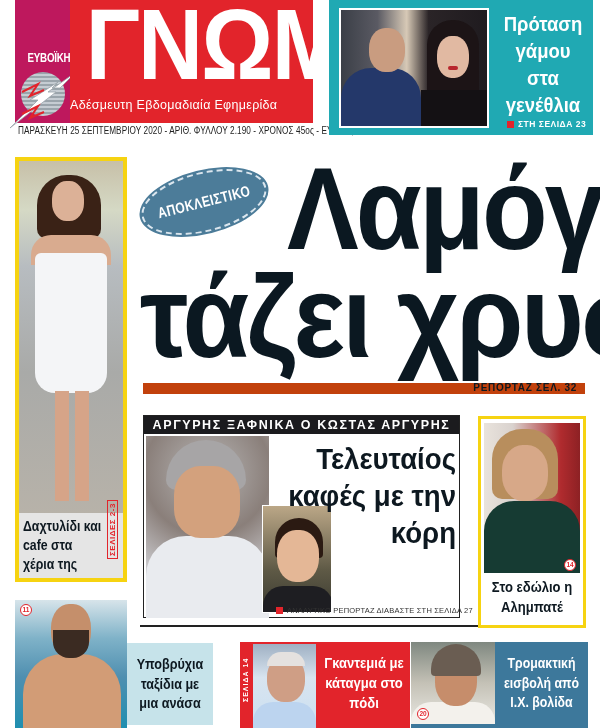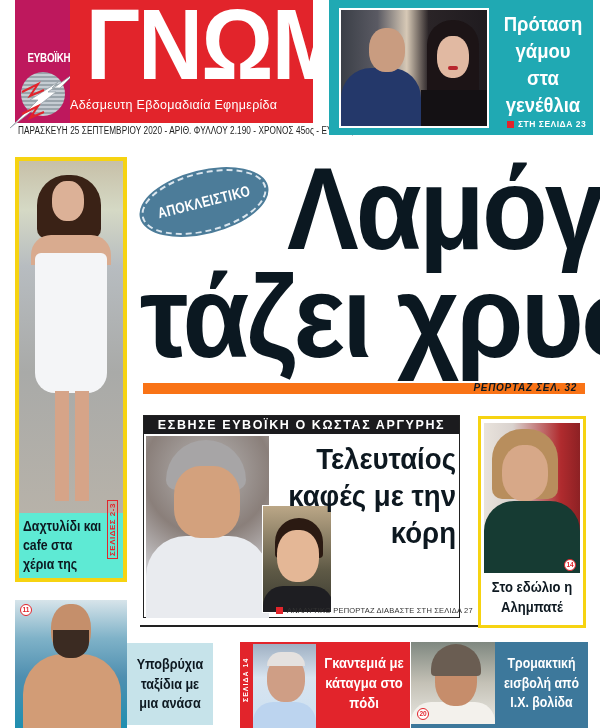--- a/index.html
+++ b/index.html
@@ -26,38 +26,38 @@
   .shirt1 { position: absolute; left: 0; top: 58px; width: 80px; height: 70px; background: #24386a; border-radius: 30px 30px 0 0; }
   .hair2 { position: absolute; left: 86px; top: 10px; width: 52px; height: 100px; border-radius: 25px 25px 5px 5px; background: #1c1416; }
   .face2 { position: absolute; left: 96px; top: 26px; width: 32px; height: 42px; border-radius: 45%; background: #e1b9a2; }
   .lips2 { position: absolute; left: 107px; top: 56px; width: 10px; height: 4px; border-radius: 3px; background: #b8262d; }
   .jacket2 { position: absolute; left: 80px; top: 80px; width: 70px; height: 50px; background: #141114; }
   .teaser-top .headline { position: absolute; left: 164px; top: 10px; width: 100px; text-align: center; color: #fff; font-weight: bold; font-size: 21px; line-height: 27px; transform: scaleX(0.88); }
   .teaser-top .ref { position: absolute; left: 178px; top: 119px; color: #fff; font-weight: bold; font-size: 8.5px; letter-spacing: 0.5px; white-space: nowrap; }
   .red-square { display: inline-block; width: 7px; height: 7px; background: #e2242b; margin-right: 4px; vertical-align: -0.5px; }
 
   
-  .left-feature { left: 15px; top: 157px; width: 112px; height: 425px; border: 4px solid #f6d311; background: #5eead4; }
+  .left-feature { left: 15px; top: 157px; width: 112px; height: 425px; border: 4px solid #f6d311; background: #e5e5e5; }
   .left-feature .photo { position: absolute; left: 0; top: 0; width: 104px; height: 352px;
     background: linear-gradient(180deg, #c7c0a8 0%, #d5d9c5 14%, #b7bcc0 30%, #a9aaa8 60%, #b7b2a9 100%); overflow: hidden; }
   .lf-hair { position: absolute; left: 18px; top: 14px; width: 64px; height: 64px; border-radius: 30px 30px 10px 10px; background: #3a2216; }
   .lf-face { position: absolute; left: 33px; top: 20px; width: 32px; height: 40px; border-radius: 45%; background: #dcb197; }
   .lf-shoulders { position: absolute; left: 12px; top: 74px; width: 80px; height: 30px; border-radius: 20px 20px 0 0; background: #d9ab8f; }
   .lf-dress { position: absolute; left: 16px; top: 92px; width: 72px; height: 140px; background: #f4f5f7; border-radius: 6px 6px 20px 20px; }
   .lf-legs { position: absolute; left: 36px; top: 230px; width: 34px; height: 110px; background: linear-gradient(90deg, #d6a488 0 40%, transparent 40% 60%, #d6a488 60%); }
   .left-feature .caption { position: absolute; left: 4px; top: 356px; width: 90px; font-weight: bold; font-size: 14px; line-height: 19px; transform: scaleX(0.88); transform-origin: left; color: #0d1820; }
   .left-feature .side { position: absolute; left: 90px; top: 340px; font-size: 8px; font-weight: bold; color: #e2242b; transform: rotate(-90deg); transform-origin: left top; white-space: nowrap; border: 1px solid #e2242b; padding: 0 2px; letter-spacing: 0.5px; top: 398px; left: 88px; }
 
   
   .badge { left: 140px; top: 172px; width: 128px; height: 60px; border-radius: 50%; background: #4c7c99; border: 2px dashed #dbe6ee; box-shadow: 0 0 0 2px #4c7c99; transform: rotate(-14deg); }
   .badge span { position: absolute; left: 0; top: 19px; width: 100%; text-align: center; color: #fff; font-weight: bold; font-size: 15px; letter-spacing: 0.5px; transform: scaleX(0.8); }
   .hl-line { position: absolute; font-weight: bold; color: #0b1821; font-size: 112px; line-height: 112px; letter-spacing: -3px; white-space: nowrap; transform-origin: left top; }
   .hl1 { left: 140px; top: 150px; transform: scale(0.96, 1.05); left: 287px; }
   .hl2 { left: 140px; top: 258px; transform: scale(0.97, 1.05); }
-  .report-bar { left: 143px; top: 383px; width: 442px; height: 11px; background: #f97316; font-style: italic; }
+  .report-bar { left: 143px; top: 383px; width: 442px; height: 11px; background: #c2410c; }
   .report-bar span { position: absolute; right: 8px; top: -1px; font-weight: bold; font-size: 10px; letter-spacing: 0.7px; color: #0d1820; }
 
   
   .story { left: 143px; top: 415px; width: 317px; height: 203px; border: 1.5px solid #222; background: #fff; }
   .story .kicker { position: absolute; left: 0; top: 0; width: 100%; height: 18px; background: #1b1b1e; color: #fff; font-weight: bold; font-size: 12.5px; letter-spacing: 1.6px; text-align: center; line-height: 18px; white-space: nowrap; }
   .story .photo1 { position: absolute; left: 2px; top: 20px; width: 123px; height: 182px; background: radial-gradient(circle at 50% 20%, #b8b6b5 0%, #8a7f7a 40%, #c7c6c9 70%, #e0e2e6 100%); overflow: hidden; }
   .p1-hair { position: absolute; left: 20px; top: 4px; width: 80px; height: 50px; border-radius: 40px 40px 10px 10px; background: #a7a5a6; }
   .p1-face { position: absolute; left: 28px; top: 30px; width: 66px; height: 72px; border-radius: 40%; background: #d3a17d; }
   .p1-shirt { position: absolute; left: 0; top: 100px; width: 123px; height: 82px; background: #e9ebef; border-radius: 40px 40px 0 0; }
   .story .photo2 { position: absolute; left: 118px; top: 89px; width: 70px; height: 108px; background: linear-gradient(180deg, #bba787 0%, #5f5a46 60%, #3a3a30 100%); border: 1px solid #fff; overflow: hidden; }
@@ -146,21 +146,21 @@
 <div class="abs badge">
     <span>ΑΠΟΚΛΕΙΣΤΙΚΟ</span>
   </div>
 <div class="hl-line hl1">Λαμόγιο</div>
 <div class="hl-line hl2">τάζει χρυσό</div>
 <div class="abs report-bar">
     <span>ΡΕΠΟΡΤΑΖ ΣΕΛ. 32</span>
   </div>
 
 <div class="abs story">
-  <div class="kicker">ΕΣΒΗΣΕ ΕΥΒΟΪΚΗ Ο ΚΩΣΤΑΣ ΑΡΓΥΡΗΣ</div>
+  <div class="kicker">ΑΡΓΥΡΗΣ ΞΑΦΝΙΚΑ Ο ΚΩΣΤΑΣ ΑΡΓΥΡΗΣ</div>
   <div class="photo1">
     <div class="p1-hair"></div>
       <div class="p1-shirt"></div>
       <div class="p1-face"></div>
   </div>
   <div class="photo2">
     <div class="p2-hair"></div>
       <div class="p2-face"></div>
       <div class="p2-shirt"></div>
   </div>

